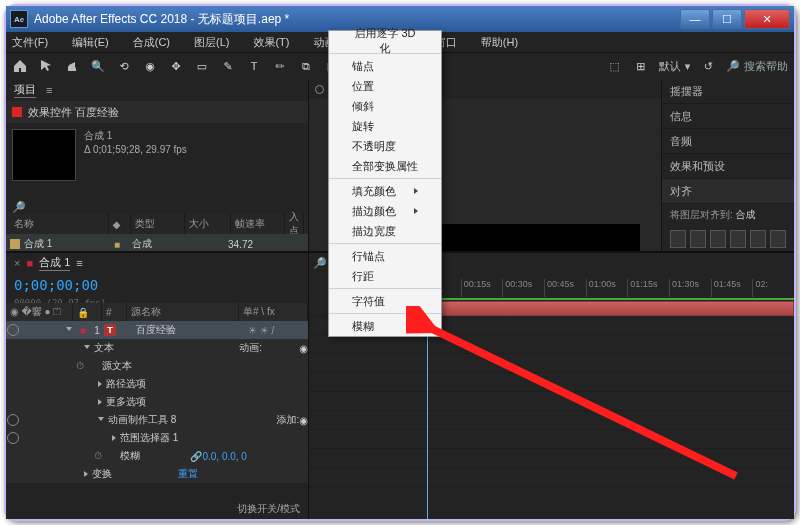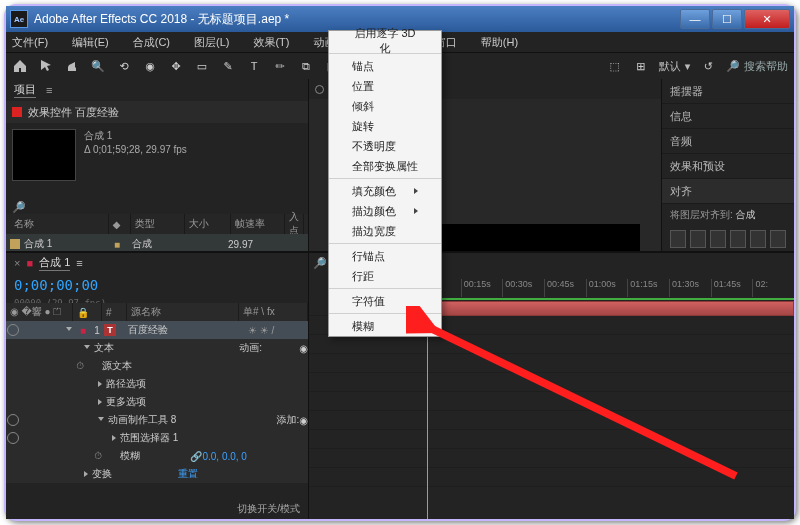--- a/index.html
+++ b/index.html
@@ -174,21 +174,21 @@
         <div class="lh" style="width:40px">大小</div>
         <div class="lh" style="width:48px">帧速率</div>
         <div class="lh" style="flex:1">入点</div>
       </div>
       <div class="list-row">
         <span class="swatch"></span>
         <span style="width:86px">合成 1</span>
         <span style="width:14px;color:#c2a25a">■</span>
         <span style="width:48px">合成</span>
         <span style="width:40px"></span>
-        <span>29.97</span>
+        <span>34.72</span>
       </div>
       <div class="bin-row">
         <span>▣</span>
         <span>🗀</span>
         <span>8 bpc</span>
         <span>🗑</span>
       </div>
     </div>
 
     <div class="col-mid">
@@ -257,21 +257,21 @@
           </div>
         <div class="ind"></div>
           <div class="ind"></div>
           <div class="ind"></div>
         <div class="ind">
             <span class="tri dn"></span>
           </div>
         <div class="ind" style="color:#c24">■</div>
         <div class="ind">1</div>
         <div class="t-icon">T</div>
-        <div style="flex:1;padding-left:12px">百度经验</div>
+        <div style="flex:1;padding-left:20px">百度经验</div>
         <div style="width:60px;color:#999">☀ ☀ /</div>
       </div>
 
       <div class="layer-row sub">
         <div style="width:78px"></div>
           <span class="tri dn"></span>
         <span style="flex:1;padding-left:4px">文本</span>
         <span style="width:60px">动画:</span>
           <span>◉</span>
       </div>

